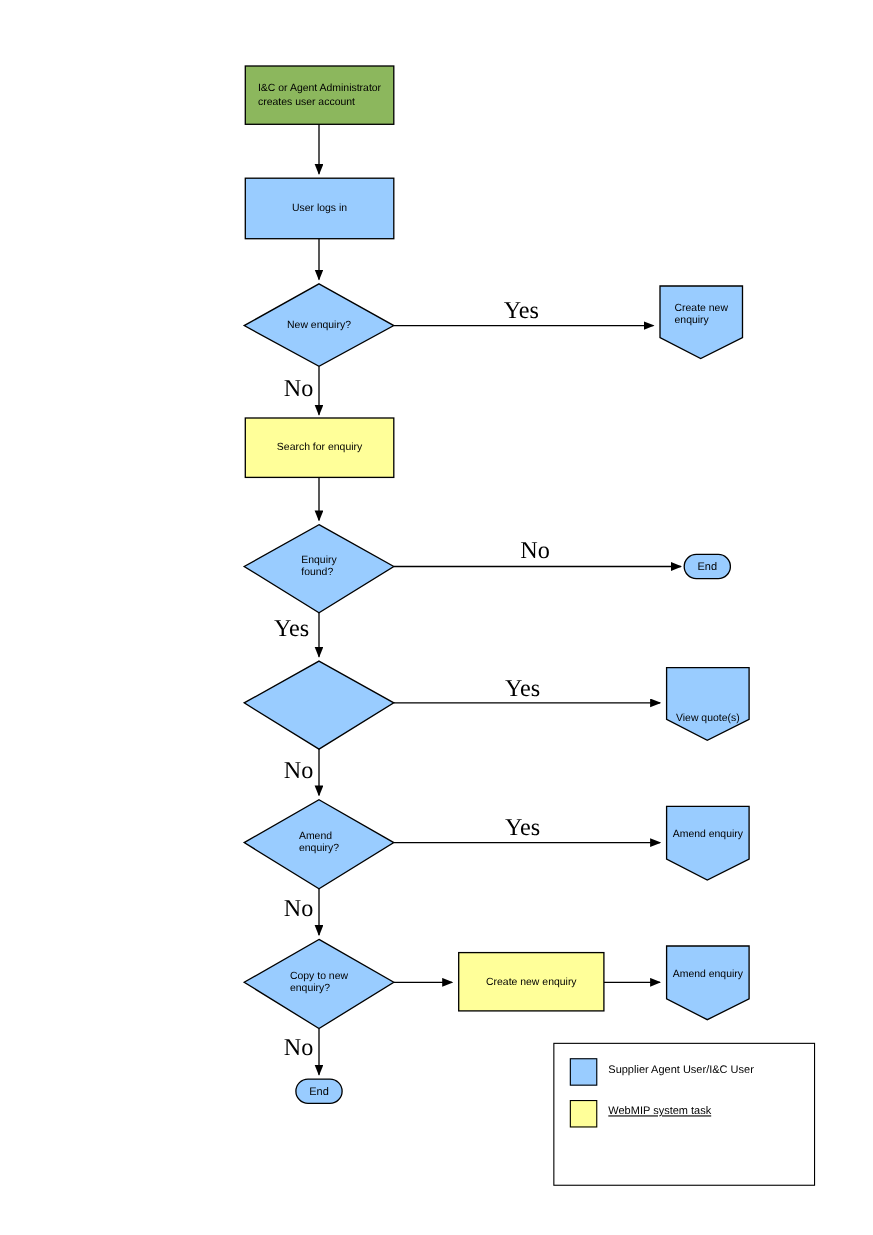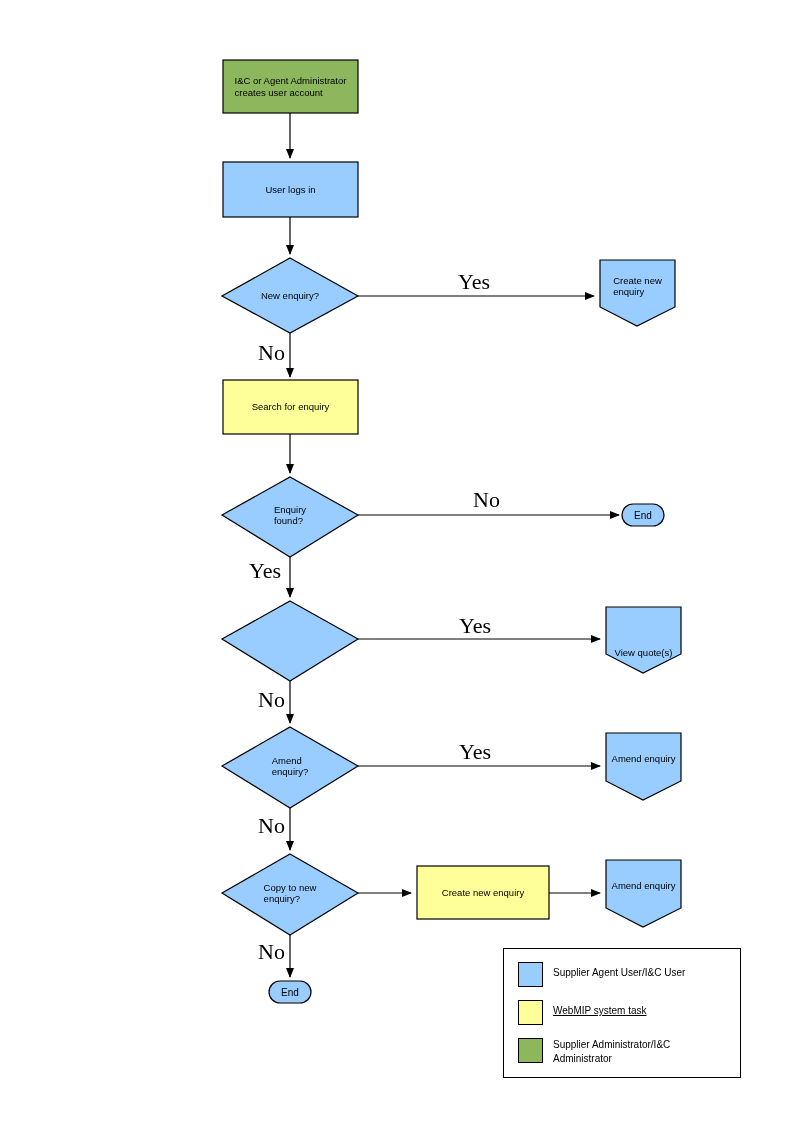--- a/index.html
+++ b/index.html
@@ -187,20 +187,15 @@
 
   <div class="legend">
     <div class="legend-row" style="left:14px;top:13px;">
       <span class="legend-swatch" style="background:#99CCFF;"></span>
       <span class="legend-text">Supplier Agent User/I&amp;C User</span>
     </div>
     <div class="legend-row" style="left:14px;top:51px;text-decoration:underline;">
       <span class="legend-swatch" style="background:#FFFF99;"></span>
       <span class="legend-text">WebMIP system task</span>
     </div>
-    <div class="legend-row" style="left:14px;top:89px;">
-      <span class="legend-swatch" style="background:#8CB75D;"></span>
-      <span class="legend-text" style="padding-top:0;">Supplier Administrator/I&amp;C
-Administrator</span>
-    </div>
   </div>
 
 </div>
 
 </body></html>

